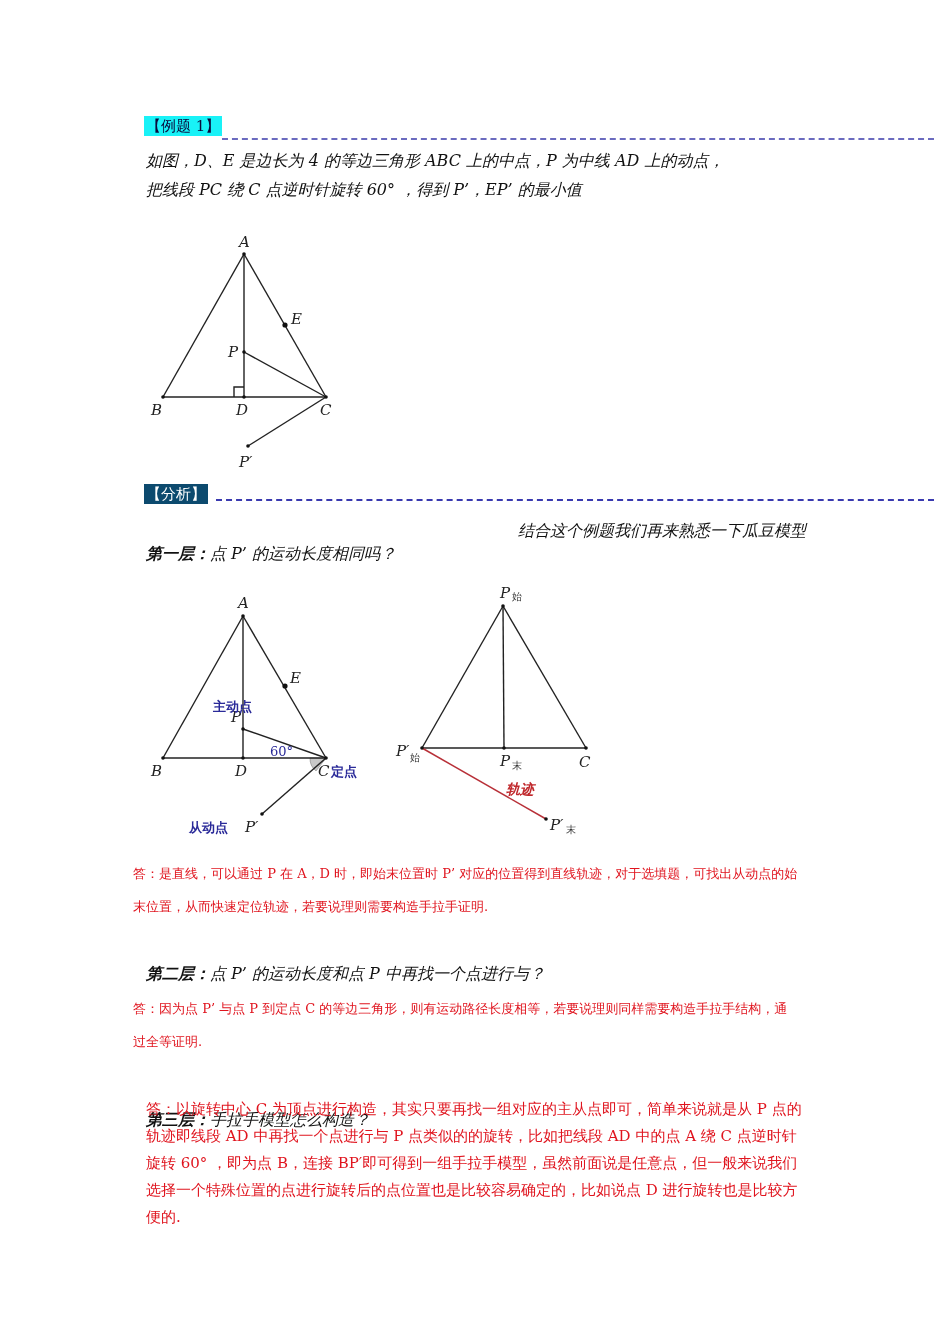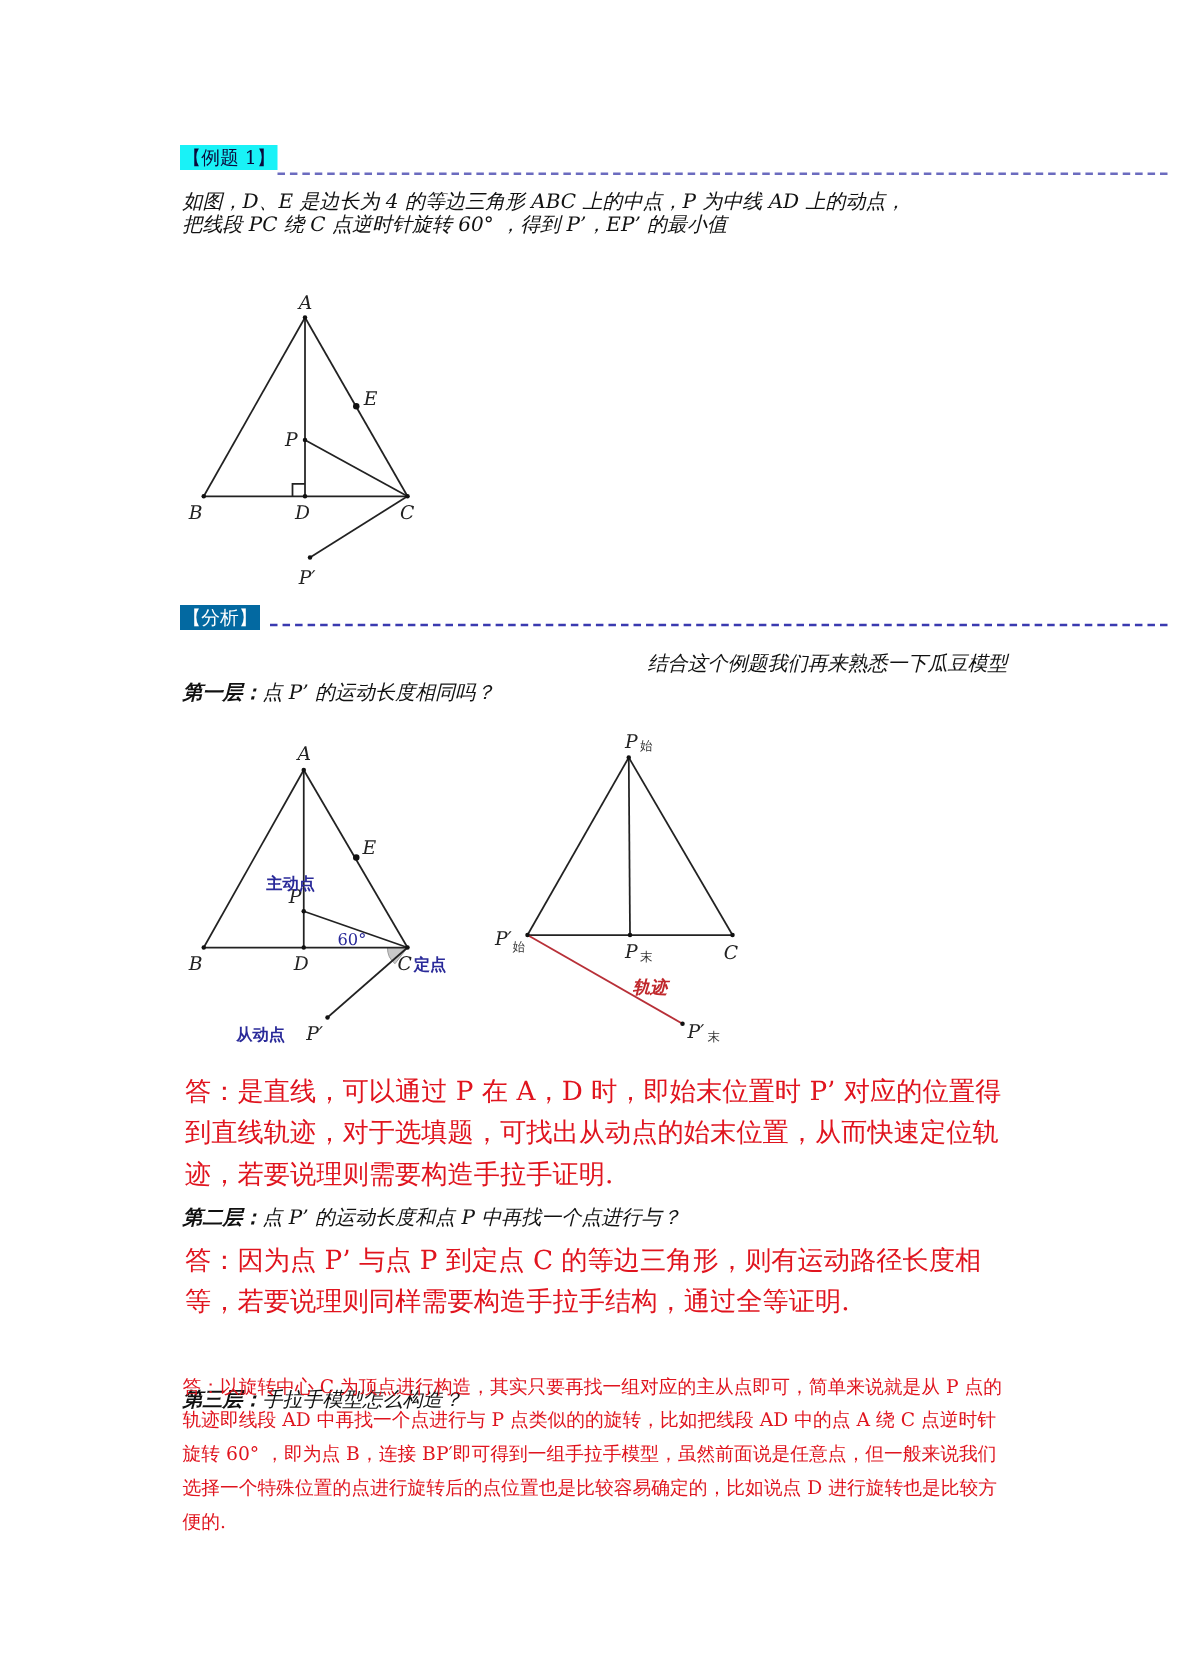--- a/index.html
+++ b/index.html
@@ -1,41 +1,41 @@
 <!DOCTYPE html>
 <html><head>
 <meta charset="utf-8">
 <style>
   html, body { margin:0; padding:0; background:#ffffff; }
   body { width:950px; height:1344px; position:relative; overflow:hidden;
          font-family: "DejaVu Serif", "Liberation Serif", serif; color:#111; }
   .tag { position:absolute; font-size:15px; line-height:20px; padding:0 2px; }
   .tag-cyan { background:#19f2f7; color:#0a0a3c; }
-  .tag-blue { background:#0369a1; color:#ffffff; }
+  .tag-blue { background:#0c4a6e; color:#ffffff; }
   .dash { position:absolute; height:0; border-top:2px dashed #6b6bbf; }
   .line { position:absolute; left:146px; width:660px; font-size:16px; white-space:nowrap; }
   .txt { font-size:16px; line-height:22px;font-style:italic; }
   .red { color:#e0141e; }
   .bold { font-weight:bold; }
-  .para { position:absolute; left:148px; width:665px; font-size:21px; line-height:33px; }
+  .para { position:absolute; left:133px; width:665px; font-size:13px; line-height:33px; }
   .para2 { position:absolute; left:146px; width:665px; font-size:15.5px; line-height:27px; }
   svg { position:absolute; left:0; top:0; }
   .lbl { font-family:"DejaVu Serif", serif; font-style:italic; font-size:15px; fill:#222; }
   .cn { font-family:"DejaVu Sans", sans-serif; font-size:13px; font-weight:bold; fill:#2a2a99; }
   .cnred { font-family:"DejaVu Sans", sans-serif; font-size:14px; font-weight:bold; font-style:italic; fill:#c0282c; }
   .sub { font-family:"DejaVu Sans", sans-serif; font-size:10px; fill:#333; }
 </style>
 </head>
 <body>
 
 <div class="tag tag-cyan" style="left:144px; top:116px;">【例题 1】</div>
 <div class="dash" style="left:222px; top:138px; width:712px;"></div>
 
 <div class="line txt" style="top:150px;">如图，D、E 是边长为 4 的等边三角形 ABC 上的中点，P 为中线 AD 上的动点，</div>
-<div class="line txt" style="top:169px;">把线段 PC 绕 C 点逆时针旋转 60° ，得到 P’，EP’ 的最小值</div>
+<div class="line txt" style="top:179px;">把线段 PC 绕 C 点逆时针旋转 60° ，得到 P’，EP’ 的最小值</div>
 
 <svg width="950" height="1344">
   <g stroke="#222" stroke-width="1.4" fill="none">
     <line x1="244" y1="254" x2="163" y2="397"></line>
     <line x1="244" y1="254" x2="326" y2="397"></line>
     <line x1="163" y1="397" x2="326" y2="397"></line>
     <line x1="244" y1="254" x2="244" y2="397"></line>
     <line x1="244" y1="352" x2="326" y2="397"></line>
     <line x1="326" y1="397" x2="248" y2="446"></line>
     <polyline points="234,397 234,387 244,387"></polyline>

